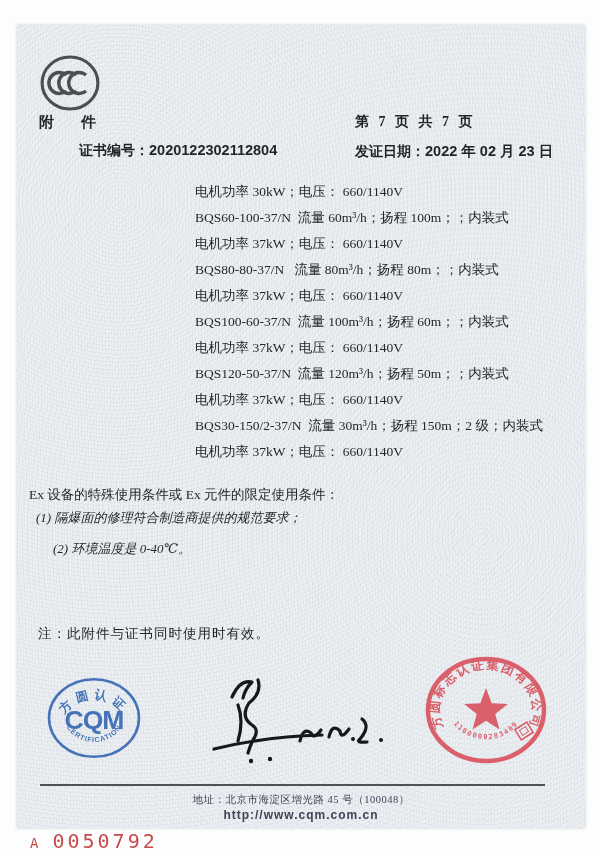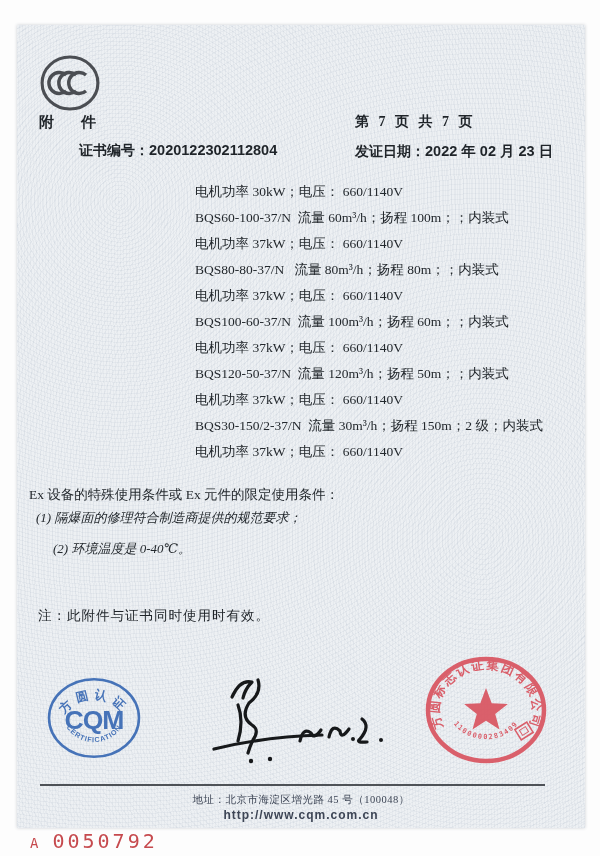--- a/index.html
+++ b/index.html
@@ -36,21 +36,21 @@
 
   .specs { position:absolute; left:178px; top:154px; }
   .spec-line { height:26px; line-height:26px; font-size:13.5px; color:#23282d;
                white-space:pre; }
 
   .ex-block div { position:absolute; white-space:nowrap; color:#23282d; }
   .ex-heading { left:12px; top:461px; font-size:13.5px; }
   .ex-item-1  { left:19px; top:484px; font-size:13px; font-style:italic; }
   .ex-item-2  { left:36px; top:515px; font-size:13px; font-style:italic; }
 
-  .note-line { position:absolute; left:21px; top:582px; font-size:13.5px;
+  .note-line { position:absolute; left:21px; top:600px; font-size:13.5px;
                color:#1f2429; letter-spacing:1px; }
 
   .cqm-badge { position:absolute; left:30px; top:652px; width:94px; height:82px; }
   .signature { position:absolute; left:185px; top:648px; width:205px; height:95px; }
   .seal      { position:absolute; left:406px; top:630px; width:126px; height:110px; opacity:0.92; }
 
   .separator { position:absolute; left:23px; top:759px; width:505px; height:2px;
                background:#4e5257; }
 
   .footer { position:absolute; left:0; right:0; top:765px; text-align:center;

